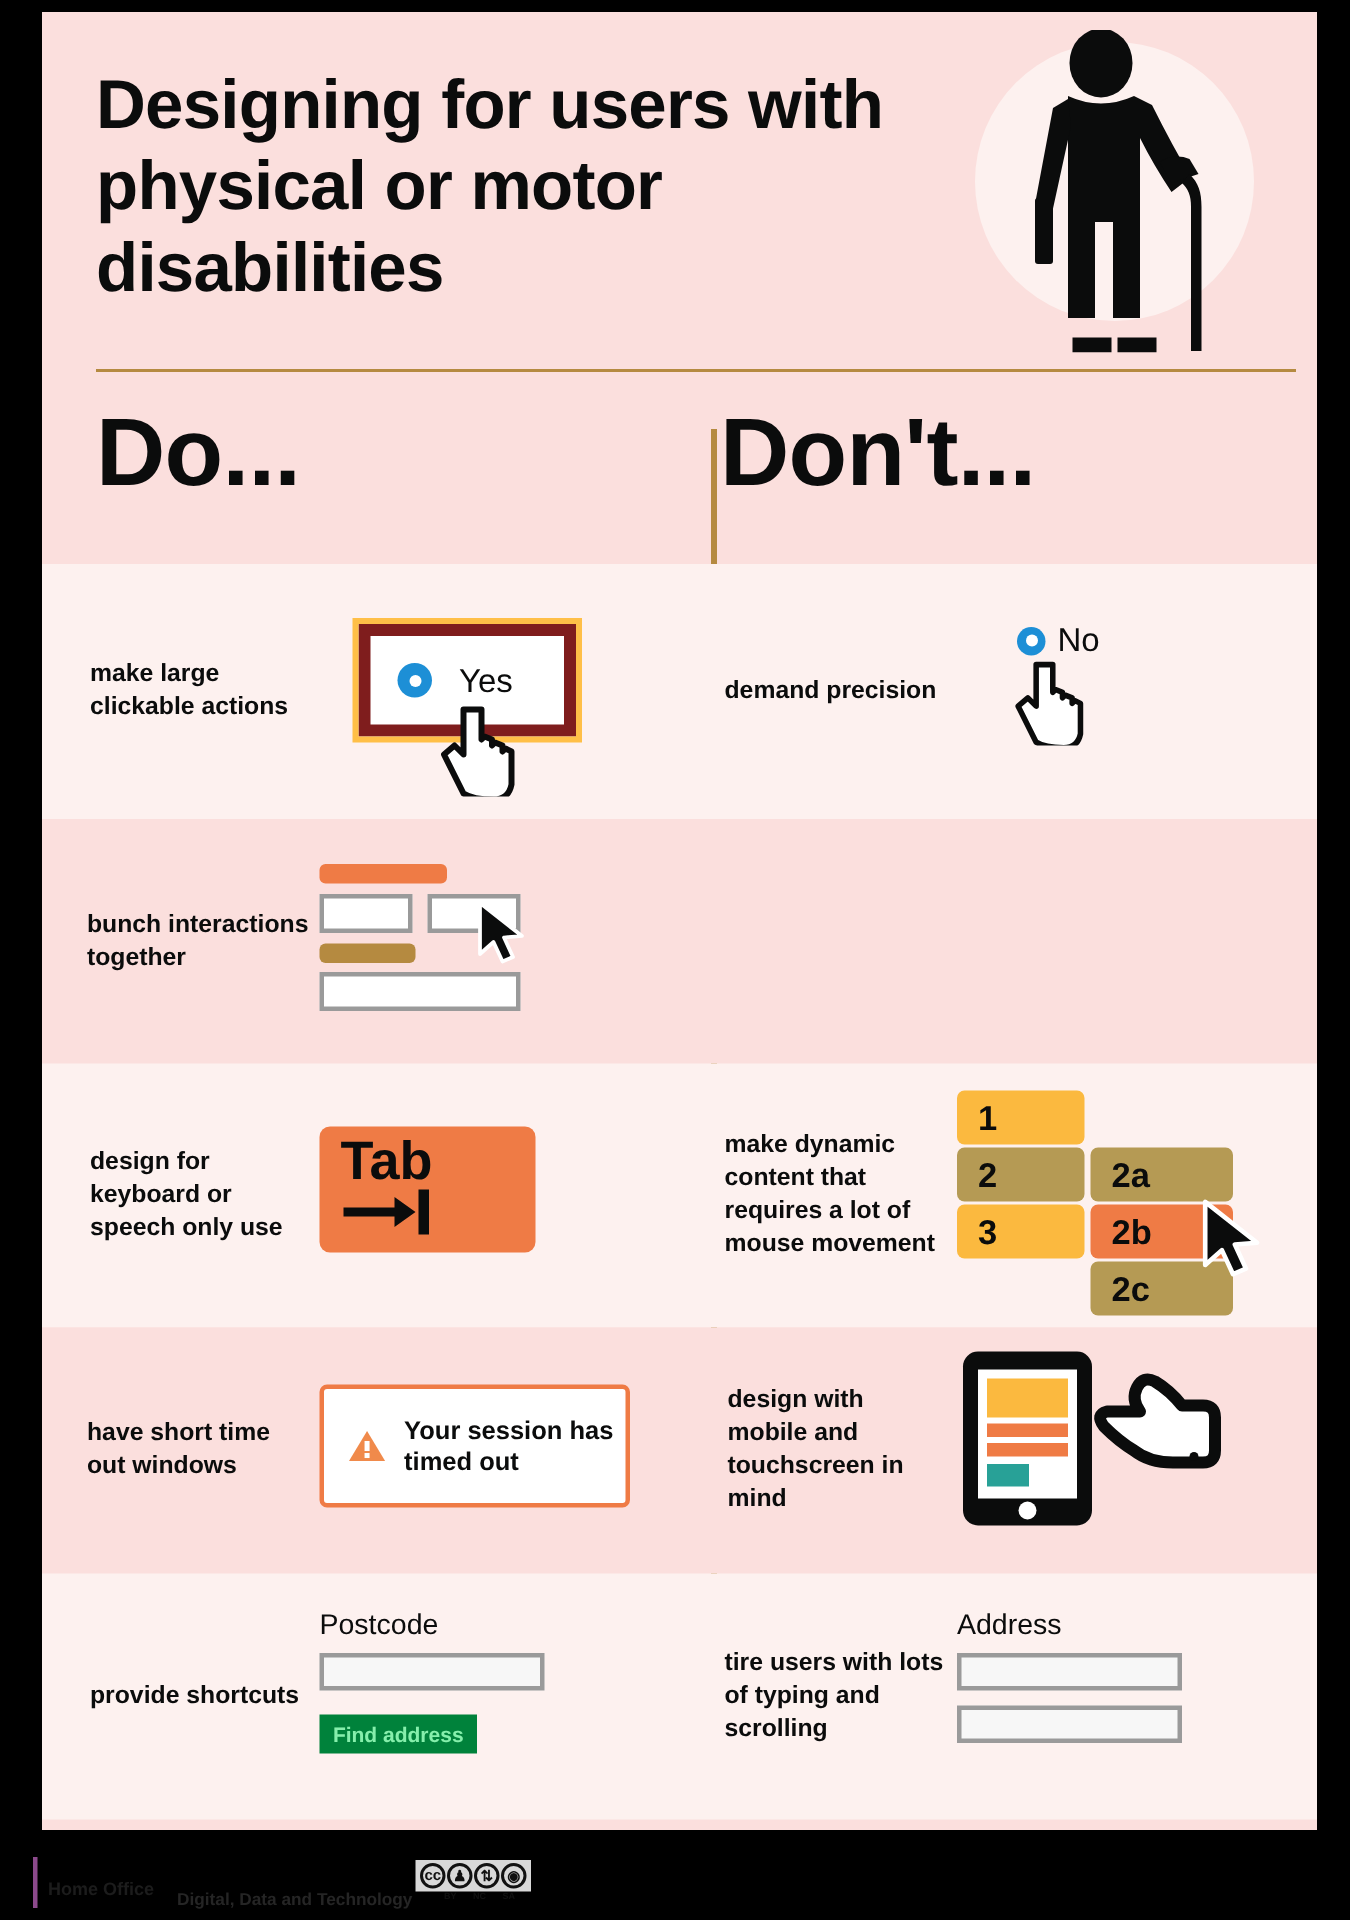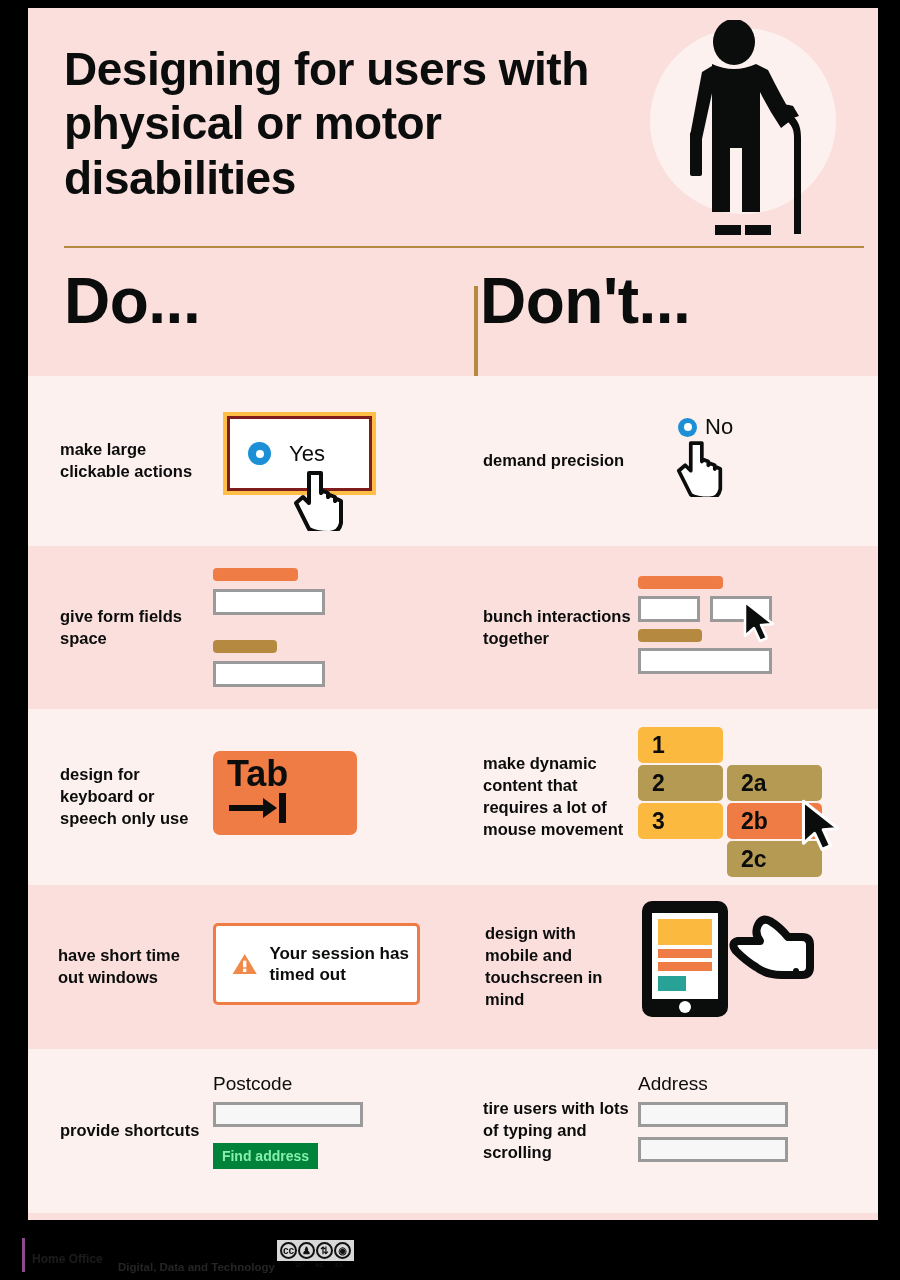--- a/index.html
+++ b/index.html
@@ -68,23 +68,23 @@
 
   
   .row-1 { height: 170px; }
   .row-2 { height: 163px; }
   .row-3 { height: 176px; }
   .row-4 { height: 164px; }
   .row-5 { height: 164px; }
 
   
   .big-radio-box {
-    position: absolute; left: 14px; top: 40px;
+    position: absolute; left: 26px; top: 40px;
     width: 145px; height: 75px;
-    background: #fff; border: 3px solid #7f1d1d;
+    background: #fff; border: 8px solid #7f1d1d;
     outline: 4px solid #ffbf47;
     display: flex; align-items: center; padding-left: 18px; gap: 18px;
   }
   .radio-lg {
     width: 23px; height: 23px; border-radius: 50%;
     background: #1d8fd6; display: flex; align-items: center; justify-content: center;
   }
   .radio-lg::after { content: ""; width: 8px; height: 8px; border-radius: 50%; background: #fff; }
   .radio-label-lg { font-size: 22px; color: #0b0c0c; }
 
@@ -243,31 +243,20 @@
           </div>
           <svg class="hand-cursor" style="left:38px; top:63px;" width="48" height="58" viewBox="0 0 52 62">
             <path d="M16 4 l0 30 -6 -6 -7 6 13 26 q6 4 20 4 q10 0 12 -10 l0 -22 -4 -2 -2 2 0 -4 -5 -2 -2 2 0 -4 -5 -2 -2 2 0 -20 z" fill="#fff" stroke="#0b0c0c" stroke-width="4" stroke-linejoin="round"></path>
           </svg>
         </div>
       </div>
     </div>
 
     <div class="row row-2 alt-b">
       <div class="cell">
-        <div class="cell-label">give form fields space</div>
-        <div class="cell-art">
-          <div class="form-good">
-            <div class="lbl-bar lbl-orange"></div>
-            <div class="field-box f1"></div>
-            <div class="lbl-bar lbl-brown"></div>
-            <div class="field-box f2"></div>
-          </div>
-        </div>
-      </div>
-      <div class="cell">
         <div class="cell-label cell-right">bunch interactions together</div>
         <div class="cell-art">
           <div class="form-bad">
             <div class="lbl-bar lbl-orange"></div>
             <div class="bad-pair">
               <div class="field-box fb"></div>
               <div class="field-box fb"></div>
             </div>
             <div class="lbl-bar lbl-brown"></div>
             <div class="field-box fwide"></div>

